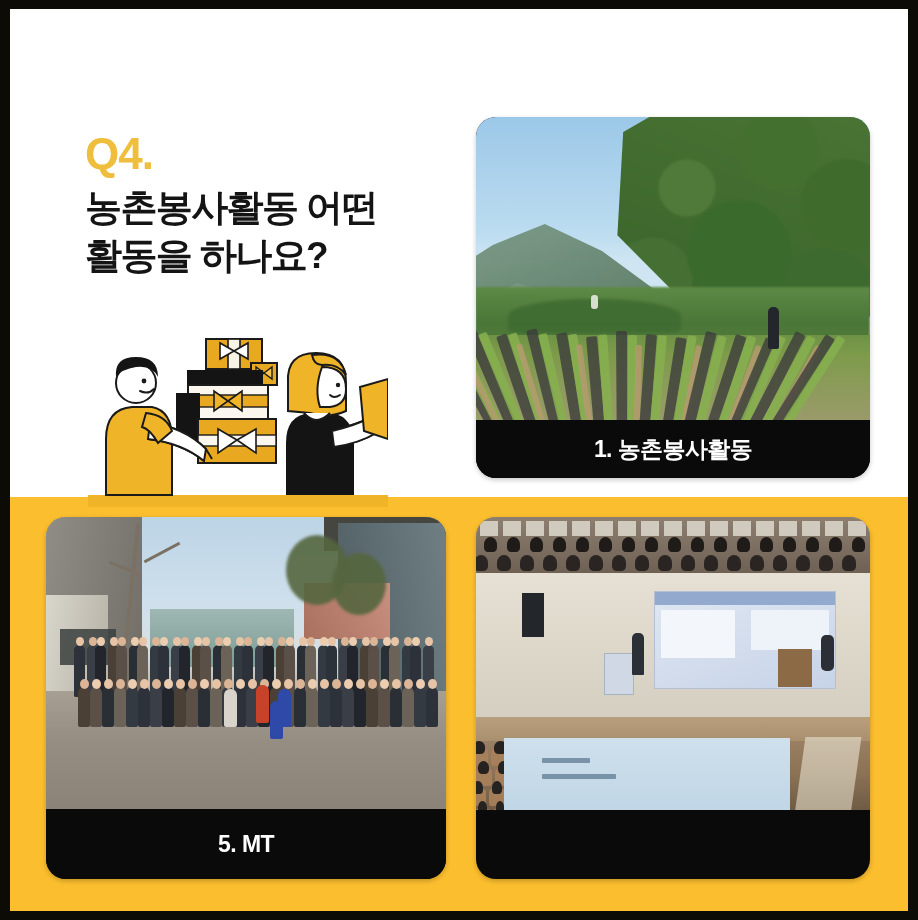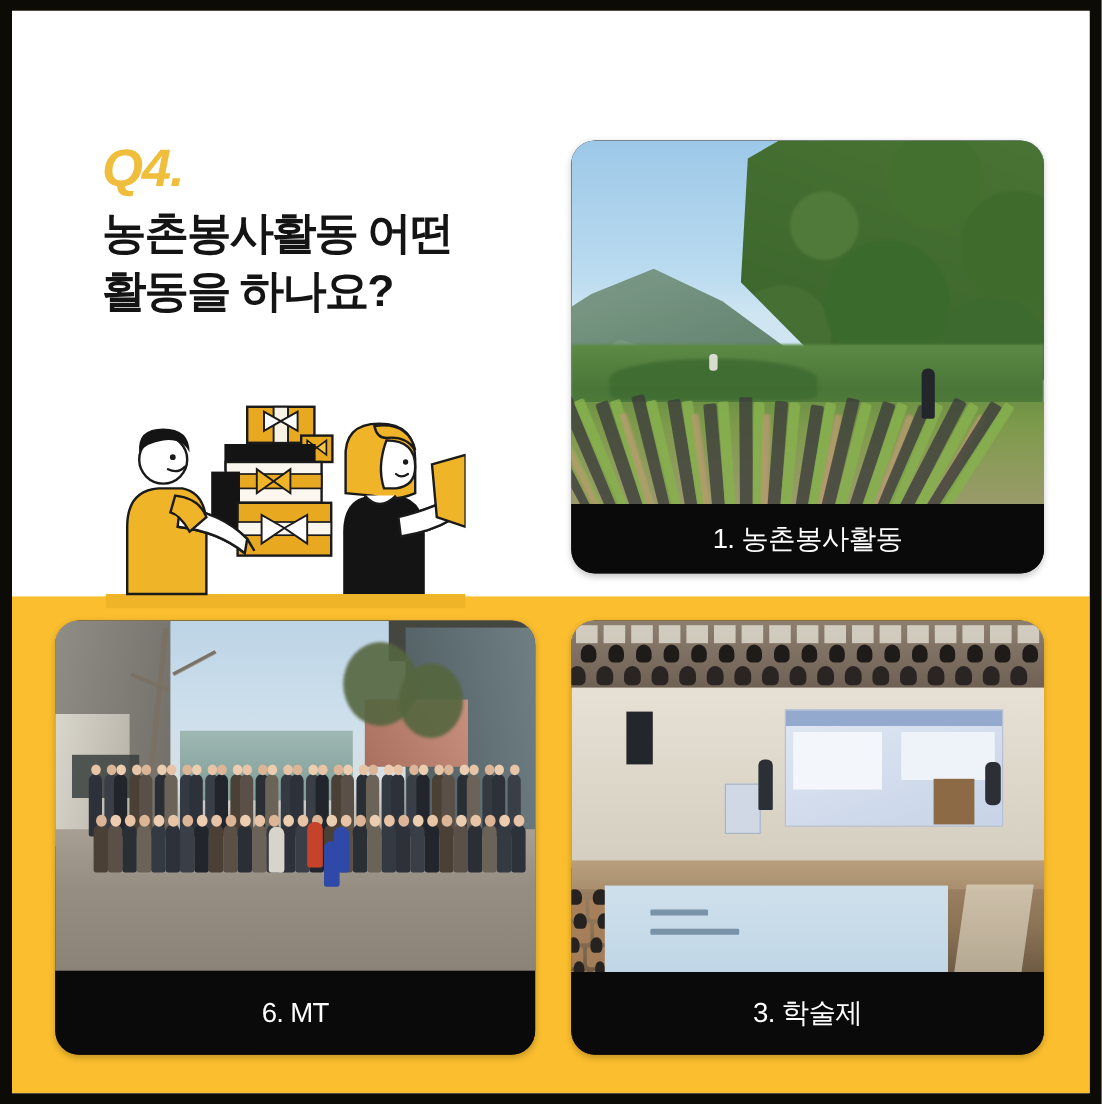--- a/index.html
+++ b/index.html
@@ -29,21 +29,21 @@
   .bottom-panel{
     position:absolute;left:0;top:488px;width:898px;height:414px;
     background:#fbbe2e;
   }
   
   .heading{
     position:absolute;left:75px;top:110px;width:380px;
   }
   .q-label{
     font-size:44px;font-weight:bold;letter-spacing:-1px;
-    color:#efbe3d;line-height:1;margin:0 0 8px 0;font-style:italic;
+    color:#efbe3d;line-height:1;margin:13px 0 8px 0;
   }
   .q-title{
     font-size:37px;font-weight:bold;color:#141414;
     line-height:1.30;letter-spacing:-1.6px;margin:0;
     white-space:pre-line;
   }
   
   .illustration{
     position:absolute;left:78px;top:318px;width:300px;height:180px;
   }
@@ -64,21 +64,21 @@
     overflow:hidden;
   }
   .card-1 .photo{height:303px;}
   .card-2 .photo{height:292px;}
   .card-3 .photo{height:293px;}
 
   .caption{
     position:absolute;left:0;bottom:0;width:100%;
     background:#0a0a0a;color:#fff;
     display:flex;align-items:center;justify-content:center;
-    font-size:23px;font-weight:normal;letter-spacing:-0.6px;
+    font-size:23px;font-weight:bold;letter-spacing:-0.6px;
   }
   .card-1 .caption{height:58px;}
   .card-2 .caption{height:70px;}
   .card-3 .caption{height:69px;}
 
   
   .ph1{position:absolute;inset:0;background:linear-gradient(#9cc8e8 0%,#bcdcf0 38%,#cfe6f2 48%,#cfe6f2 52%);}
   .ph1 .mtn-l{
     position:absolute;left:-30px;top:95px;width:260px;height:150px;
     background:linear-gradient(160deg,#7d9a86 0%,#5d7d67 60%,#4e6c59 100%);
@@ -531,21 +531,21 @@
             <div class="head" style="left: 342px; top: 52px; width: 9px; height: 10px; background: rgb(236, 205, 176);"></div>
             <div class="p" style="left: 352px; top: 60px; width: 12px; height: 40px; background: rgb(45, 49, 57);"></div>
             <div class="head" style="left: 354px; top: 52px; width: 9px; height: 10px; background: rgb(231, 196, 166);"></div>
             <div class="p" style="left: 182px; top: 58px; width: 13px; height: 38px; background: rgb(198, 67, 42);"></div>
             <div class="p" style="left: 196px; top: 74px; width: 13px; height: 38px; background: rgb(47, 73, 168);"></div>
             <div class="p" style="left: 150px; top: 62px; width: 13px; height: 38px; background: rgb(216, 212, 204);"></div>
             <div class="p" style="left: 204px; top: 62px; width: 13px; height: 38px; background: rgb(47, 73, 168);"></div>
           </div>
       </div>
     </div>
-    <div class="caption">6. MT</div>
+    <div class="caption">5. MT</div>
   </div>
 
   <div class="photo-card card-3">
     <div class="photo">
       <div class="ph3">
         <div class="back-rows" id="backrows3">
             <div style="position: absolute; left: 4px; top: 4px; width: 18px; height: 15px; background: rgb(221, 217, 205); opacity: 0.85;"></div>
             <div style="position: absolute; left: 8px; top: 20px; width: 13px; height: 15px; border-radius: 50% 50% 30% 30%; background: rgb(31, 27, 25);"></div>
             <div style="position: absolute; left: -2px; top: 38px; width: 14px; height: 16px; border-radius: 50% 50% 30% 30%; background: rgb(42, 36, 34);"></div>
             <div style="position: absolute; left: 27px; top: 4px; width: 18px; height: 15px; background: rgb(221, 217, 205); opacity: 0.85;"></div>
@@ -735,16 +735,15 @@
             <div class="seat" style="left: 281.353px; top: 68px; width: 14.6471px; height: 17px;"></div>
             <div class="aud-head" style="left: 284.353px; top: 60px; width: 8.64706px; height: 13px; background: rgb(38, 34, 32);"></div>
           </div>
         <div class="aisle"></div>
         <div class="slide-overlay">
           <div class="l1"></div>
             <div class="l2"></div>
         </div>
       </div>
     </div>
-    <div class="caption">3. 학술제</div>
   </div>
 
 </div>
 
 </body></html>

